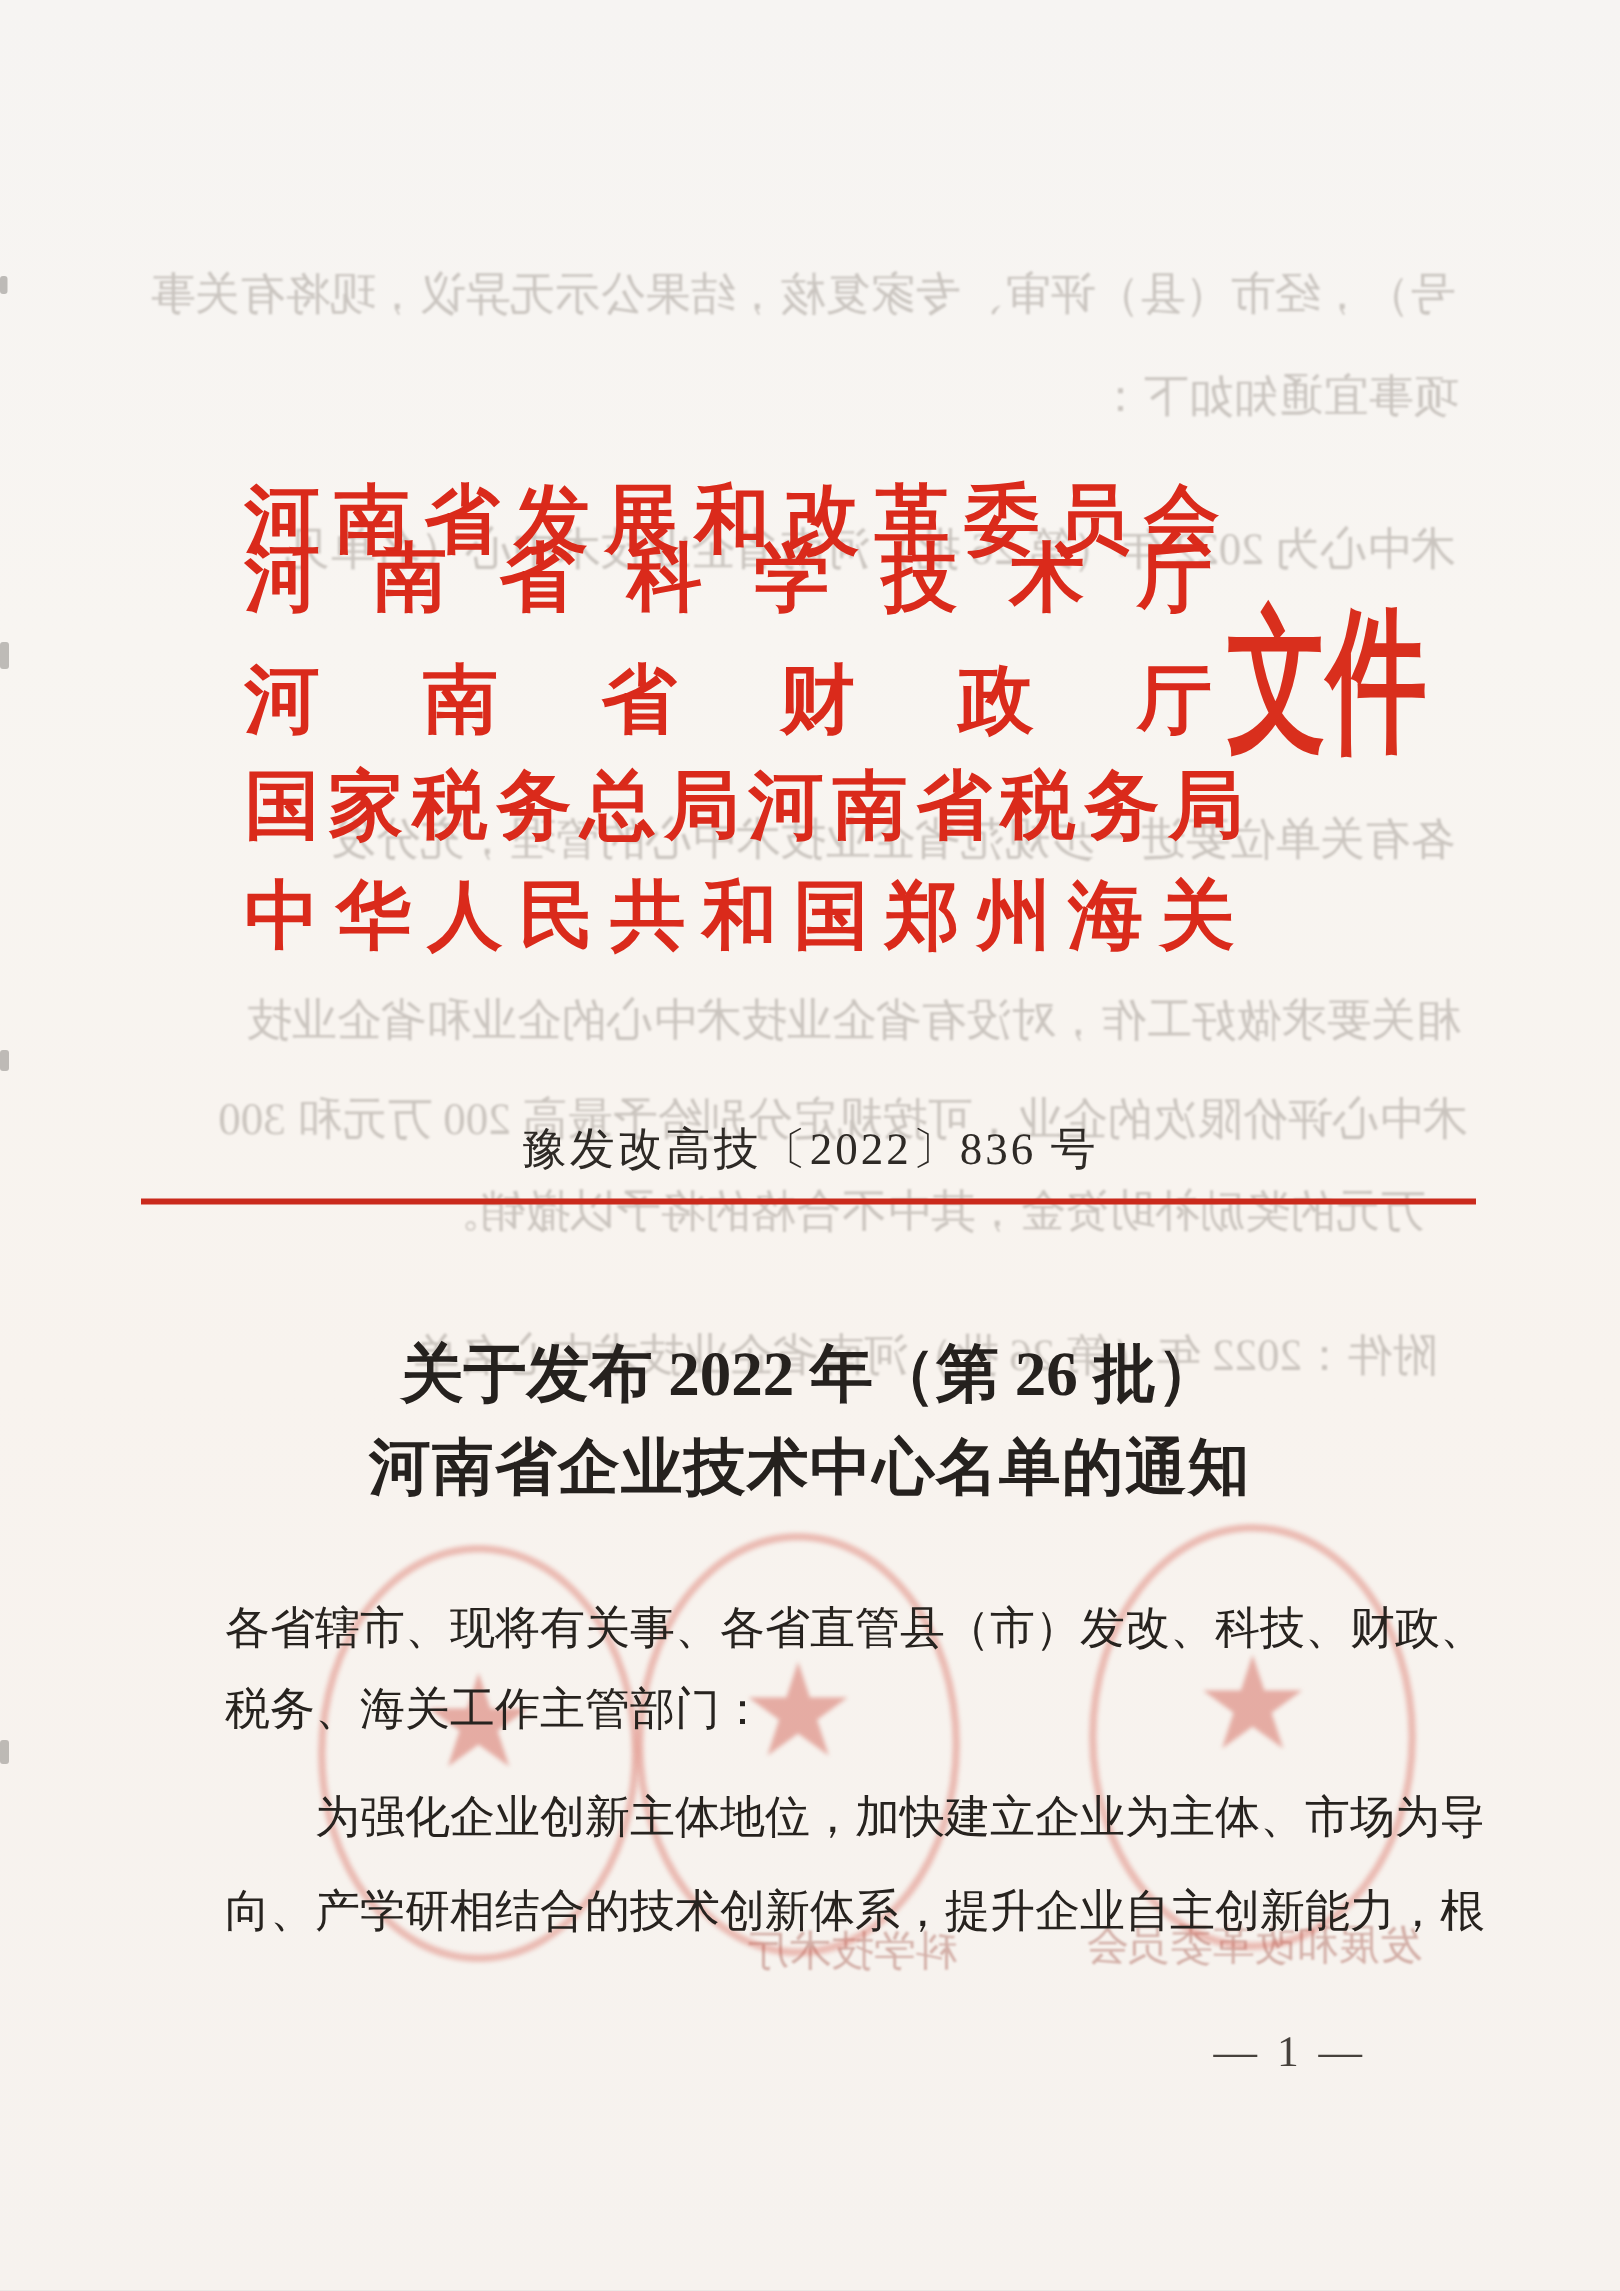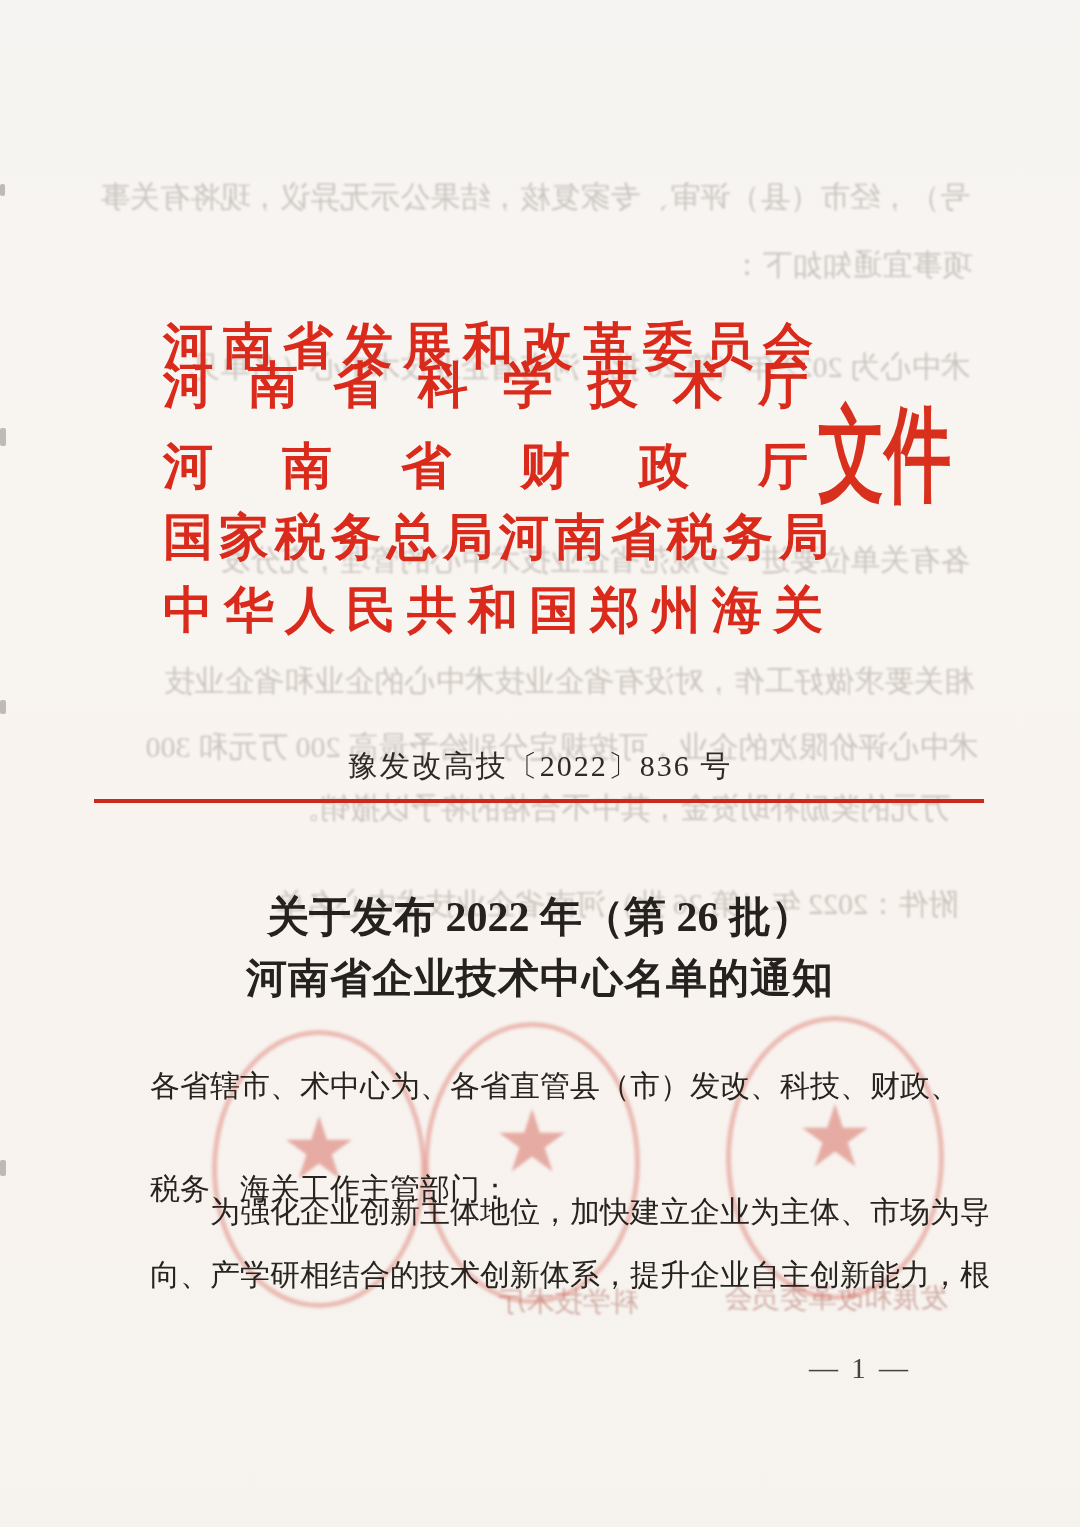--- a/index.html
+++ b/index.html
@@ -65,21 +65,21 @@
   .title-line{position:absolute;left:0;width:1080px;text-align:center;
     font-weight:700;color:#25211e;line-height:1;}
   .tl-1{top:896px;font-size:42px;}
   .tl-2{top:958px;font-size:41px;letter-spacing:1px;}
   
   .body-line{
     position:absolute;left:150px;width:790px;font-size:30px;color:#27231f;
     line-height:1.2;text-align:justify;text-align-last:justify;white-space:nowrap;
   }
   .bl-0{top:1068px;}
-  .bl-1{top:1171px;text-align:right;text-align-last:left;}
+  .bl-1{top:1122px;text-align:right;text-align-last:left;}
   .bl-2{top:1194px;padding-left:60px;width:730px;}
   .bl-3{top:1257px;}
   .bl-4{top:1320px;letter-spacing:.5px;}
   .page-number{
     position:absolute;left:808px;top:1352px;width:104px;text-align:center;
     font-size:29px;color:#46413c;letter-spacing:3px;
   }
 </style>
 </head>
 <body>
@@ -120,20 +120,20 @@
 
   <div class="doc-type">文件</div>
 
   <div class="doc-number">豫发改高技〔2022〕836 号</div>
 
   <div class="red-rule"></div>
 
   <div class="title-line tl-1">关于发布 2022 年（第 26 批）</div>
   <div class="title-line tl-2">河南省企业技术中心名单的通知</div>
 
-  <div class="body-line bl-0">各省辖市、术中心为、各省直管县（市）发改、科技、财政、</div>
+  <div class="body-line bl-0">各省辖市、现将有关事、各省直管县（市）发改、科技、财政、</div>
   <div class="body-line bl-1">税务、海关工作主管部门：</div>
   <div class="body-line bl-2">为强化企业创新主体地位，加快建立企业为主体、市场为导</div>
   <div class="body-line bl-3">向、产学研相结合的技术创新体系，提升企业自主创新能力，根</div>
 
   <div class="page-number">— 1 —</div>
 
 </div>
 
 </body></html>

